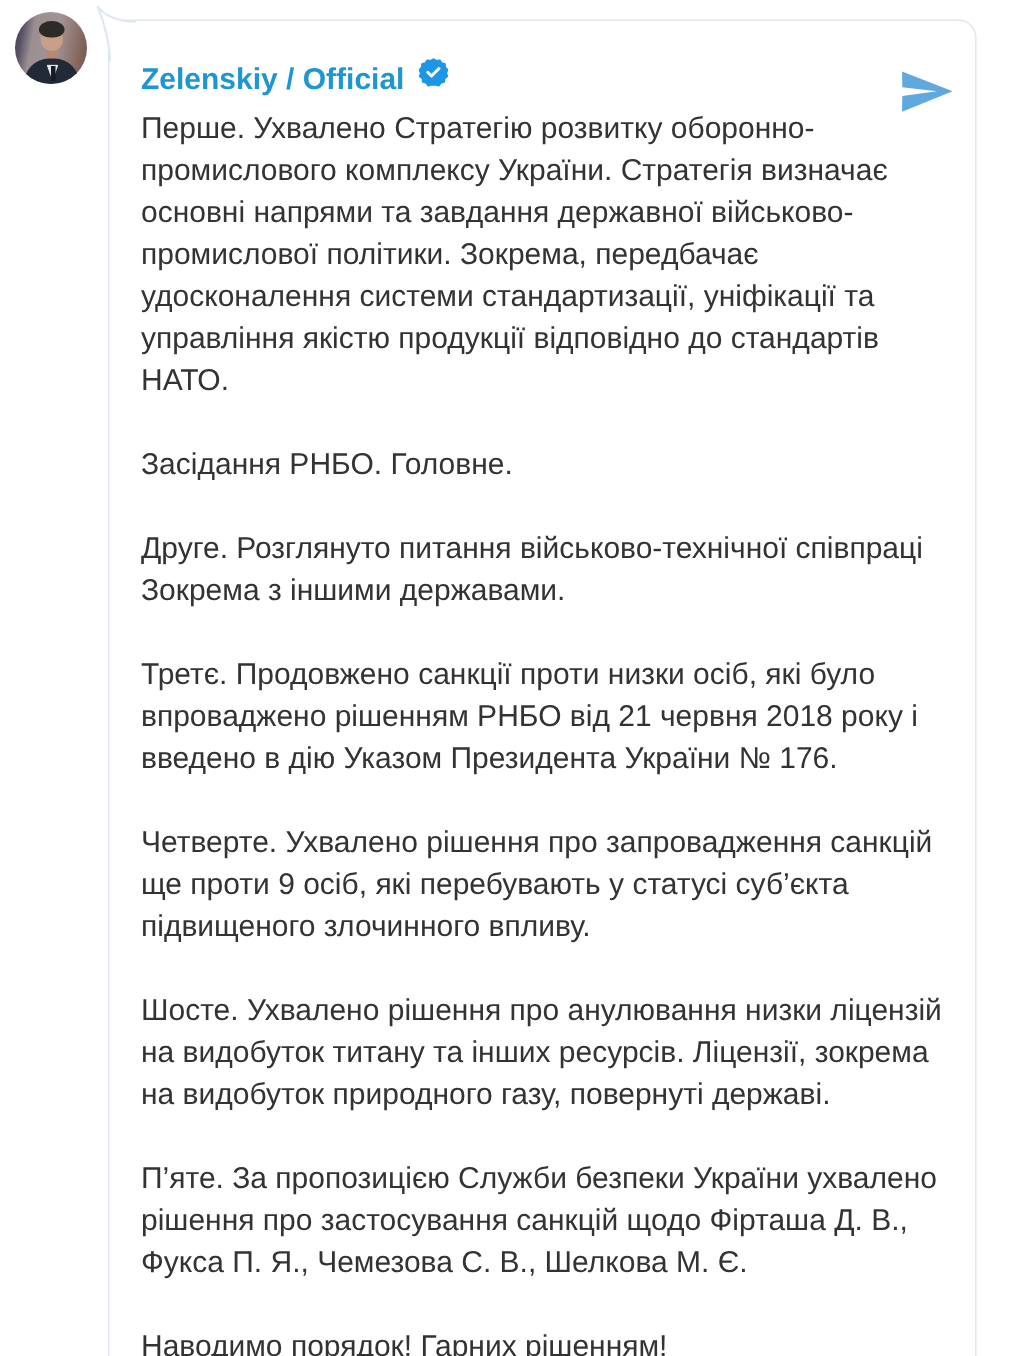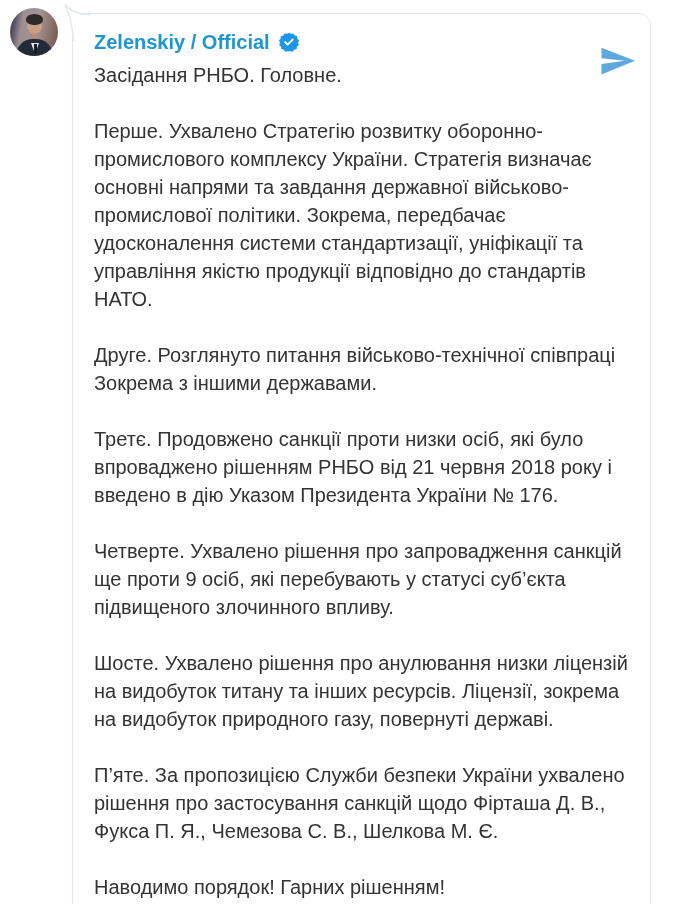--- a/index.html
+++ b/index.html
@@ -93,20 +93,21 @@
     margin-bottom: 7px;
     padding-right: 50px;
   }
   .channel-name {
     font-size: 20px;
     font-weight: bold;
     color: #1e96d2;
     text-decoration: none;
     line-height: 24px;
     cursor: pointer;
+    margin-top: 11px;
   }
   .verified {
     margin-left: 9px;
     width: 20px;
     height: 20px;
     flex: 0 0 auto;
   }
   .plane {
     position: absolute;
     right: -7px;
@@ -155,22 +156,22 @@
         <polygon fill="#1e96e8" stroke="#1e96e8" stroke-width="2" stroke-linejoin="round" points="12,2 14.4,3.4 16.9,2.9 18.3,5.1 20.9,5.7 21,8.4 22.9,10.3 21.8,12.8 22.7,15.4 20.6,17 20.3,19.7 17.7,20.4 16.1,22.6 13.5,21.9 12,22 10.5,21.9 7.9,22.6 6.3,20.4 3.7,19.7 3.4,17 1.3,15.4 2.2,12.8 1.1,10.3 3,8.4 3.1,5.7 5.7,5.1 7.1,2.9 9.6,3.4"></polygon>
         <path d="M7.4 12.2 L10.4 15.2 L16.4 9.2" fill="none" stroke="#ffffff" stroke-width="2.4" stroke-linecap="round" stroke-linejoin="round"></path>
       </svg>
 
       <svg class="plane" viewBox="0 0 24 24" xmlns="http://www.w3.org/2000/svg">
         <path fill="#5fa9de" d="M1.5 20.5 L22.8 11.9 L1.5 3.6 L1.6 10.2 L16.2 11.9 L1.6 13.9 Z"></path>
       </svg>
     </div>
 
     <div class="msg">
+        <p class="msg-para">Перше. Ухвалено Стратегію розвитку оборонно-промислового комплексу України. Стратегія визначає основні напрями та завдання державної військово-промислової політики. Зокрема, передбачає удосконалення системи стандартизації, уніфікації та управління якістю продукції відповідно до стандартів НАТО.</p>
         <p class="msg-para">Засідання РНБО. Головне.</p>
-        <p class="msg-para">Перше. Ухвалено Стратегію розвитку оборонно-промислового комплексу України. Стратегія визначає основні напрями та завдання державної військово-промислової політики. Зокрема, передбачає удосконалення системи стандартизації, уніфікації та управління якістю продукції відповідно до стандартів НАТО.</p>
         <p class="msg-para">Друге. Розглянуто питання військово-технічної співпраці Зокрема з іншими державами.</p>
         <p class="msg-para">Третє. Продовжено санкції проти низки осіб, які було впроваджено рішенням РНБО від 21 червня 2018 року і введено в дію Указом Президента України № 176.</p>
         <p class="msg-para">Четверте. Ухвалено рішення про запровадження санкцій ще проти 9 осіб, які перебувають у статусі суб’єкта підвищеного злочинного впливу.</p>
         <p class="msg-para">Шосте. Ухвалено рішення про анулювання низки ліцензій на видобуток титану та інших ресурсів. Ліцензії, зокрема на видобуток природного газу, повернуті державі.</p>
         <p class="msg-para">П’яте. За пропозицією Служби безпеки України ухвалено рішення про застосування санкцій щодо Фірташа Д. В., Фукса П. Я., Чемезова С. В., Шелкова М. Є.</p>
         <p class="msg-para">Наводимо порядок! Гарних рішенням!</p>
       </div>
 
   </div>
 </div>

